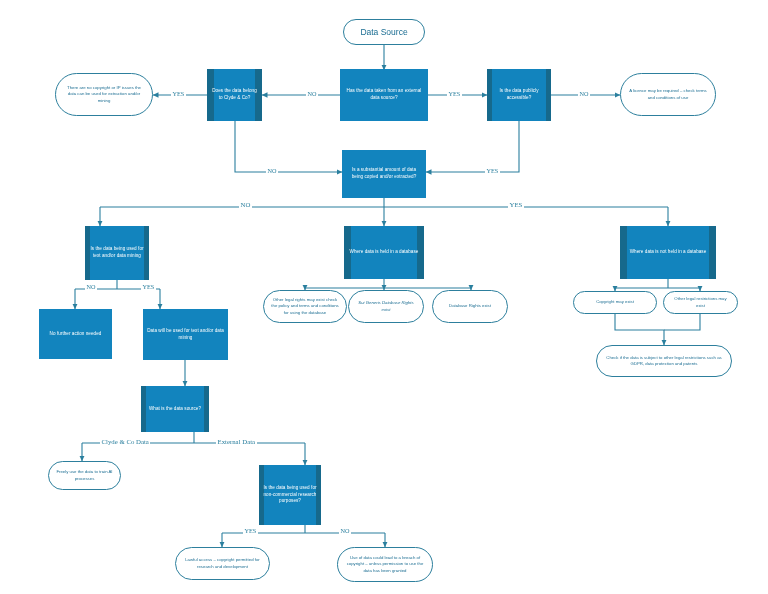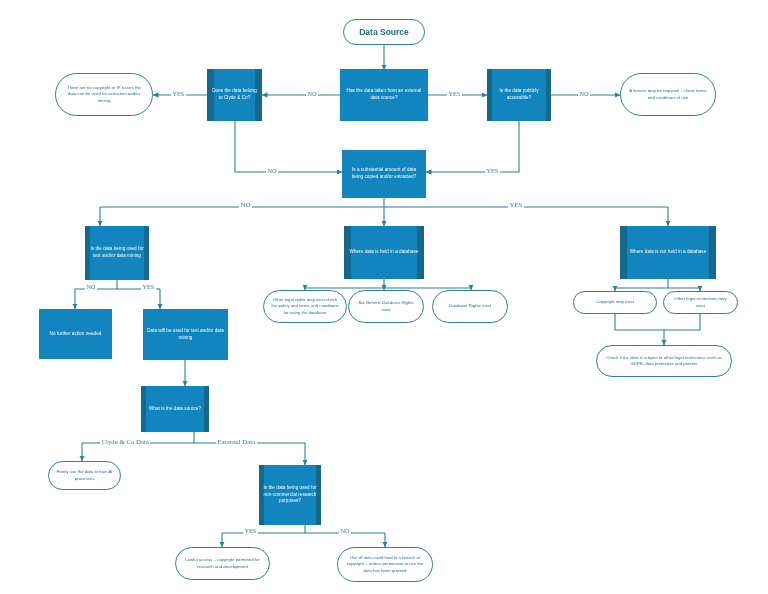--- a/index.html
+++ b/index.html
@@ -72,21 +72,21 @@
     background: #ffffff;
     border: 0.8px solid #2d7f9d;
     border-radius: 999px;
     color: #1b6d92;
     font-size: 4.3px;
     line-height: 1.5;
   }
   .pill .inner { padding: 0 7px; }
   .pill.title {
     font-size: 8.5px;
-    font-weight: bold;
+    font-weight: normal;
     color: #1b6d92;
     border-width: 1.1px;
   }
   .pill.italic .inner { font-style: italic; }
 
   
   .elabel {
     position: absolute;
     color: #2a7f9e;
     font-size: 6.2px;

